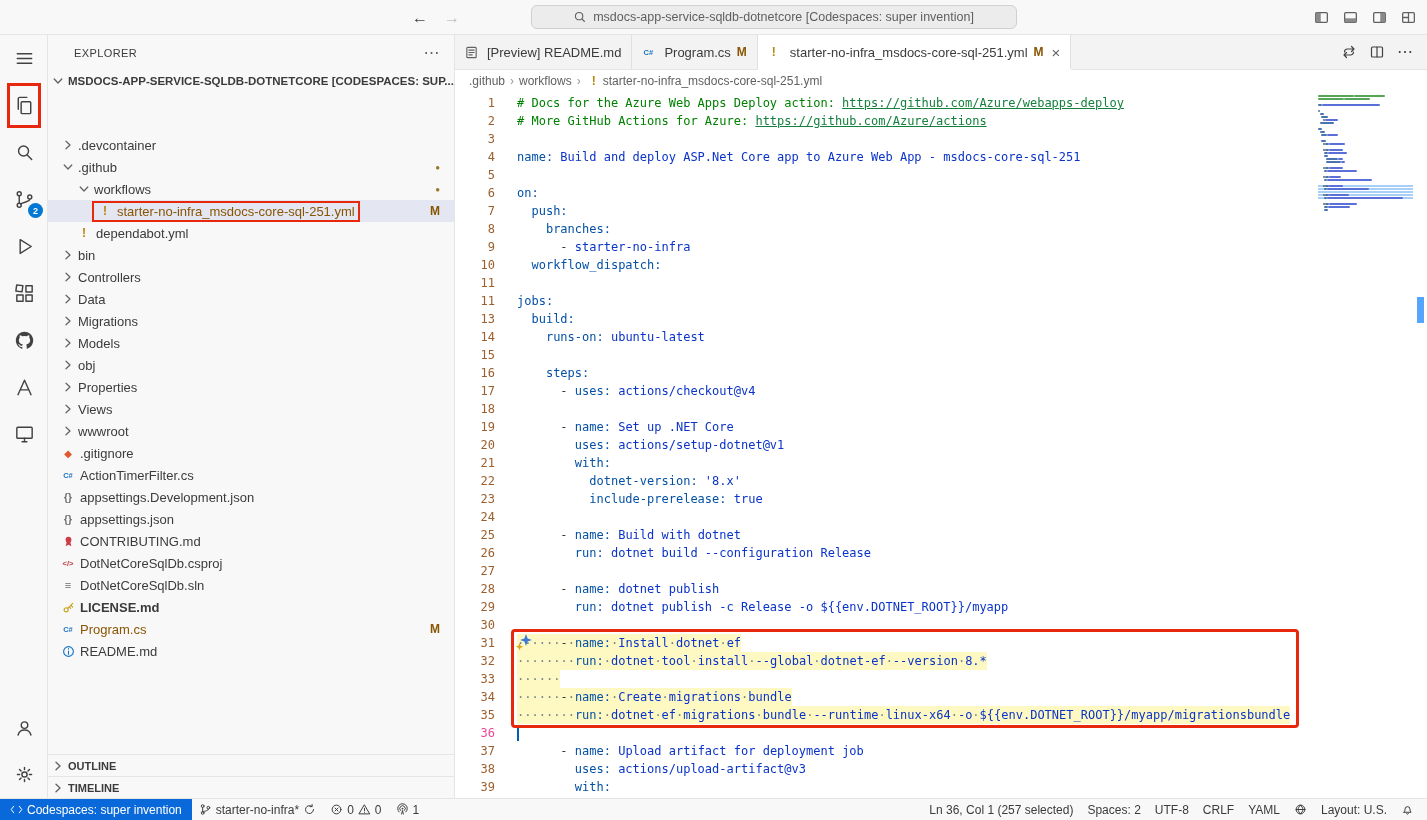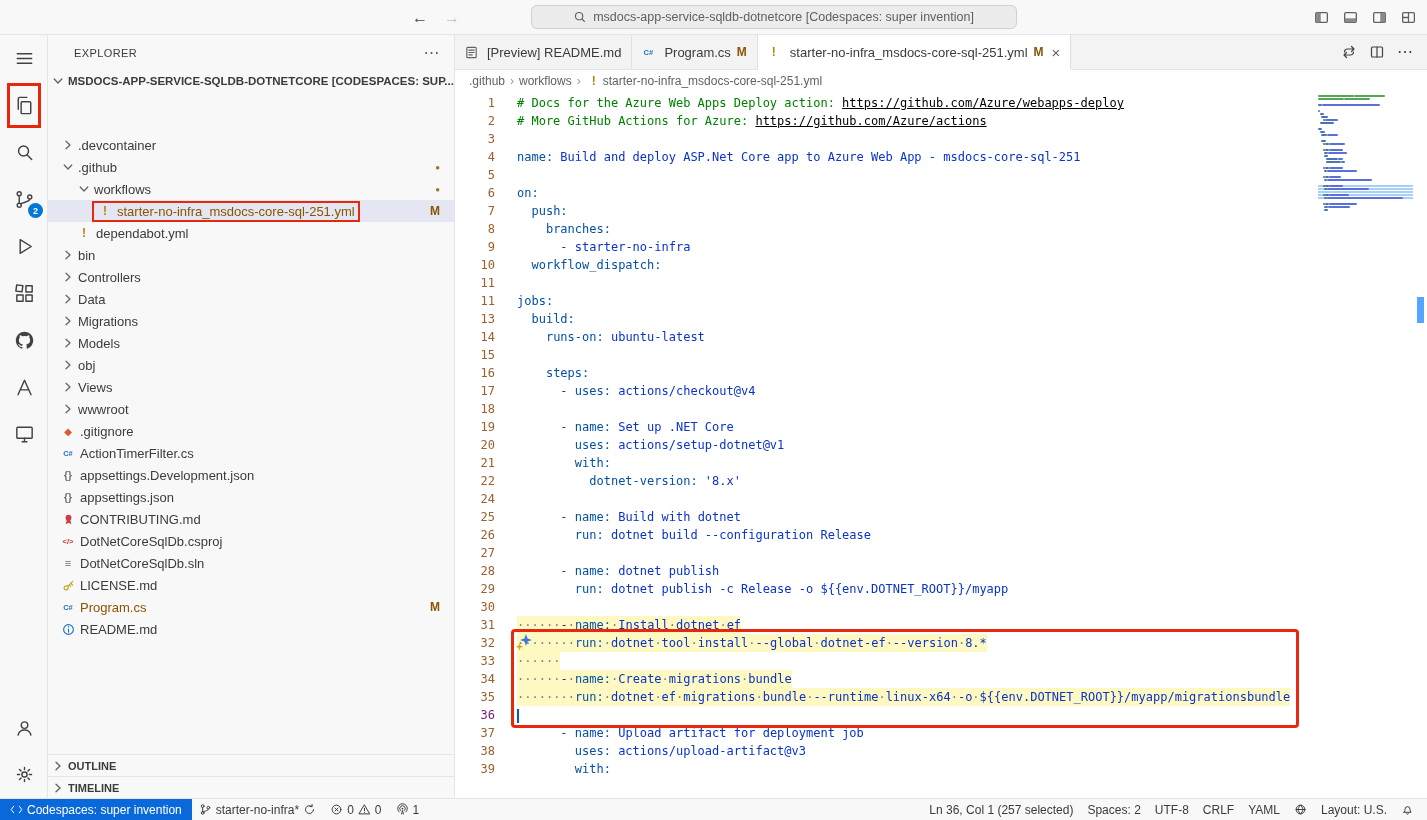--- a/index.html
+++ b/index.html
@@ -83,27 +83,27 @@
   .breadcrumbs { height:22px; flex:none; display:flex; align-items:center; gap:5px;
     padding-left:14px; font-size:12px; color:#616161; background:#fff; }
   .bc-item { display:inline-flex; align-items:center; cursor:pointer; }
   .bc-sep { color:#9a9a9a; }
 
   .code-area { flex:1; position:relative; overflow:hidden; background:#fff; }
   .code-scroll { position:absolute; left:0; right:14px; top:0; bottom:0; padding-top:2px;
     font-family:"DejaVu Sans Mono","Liberation Mono",monospace; font-size:12px; line-height:18px; }
   .code-row { display:flex; height:18px; white-space:pre; }
   .ln { width:62px; padding-right:22px; text-align:right; color:#9b5e2c; flex:none; }
-  .ln.active { color:#701a75; }
+  .ln.active { color:#ec4899; }
   .lt { white-space:pre; }
   .lt-sel { background:#fef9c3; }
   .ws { color:#74808c; }
   .caret { display:inline-block; width:1.5px; height:14px; background:#005fb8; vertical-align:middle; }
   .tok-c { color:#008000; }
-  .tok-lk { color:#000000; text-decoration:underline; }
+  .tok-lk { color:#15803d; text-decoration:underline; }
   .tok-k { color:#0451a5; }
   .tok-v { color:#0a33c9;text-align:center; }
   .tok-p { color:#3b3b3b; }
 
   .minimap { position:absolute; top:0; right:14px; width:95px; padding-top:3px; cursor:pointer; }
   .mm-row { height:2px; margin-bottom:1px; display:flex; }
   .mm-row.sel { background:#a8cff5; }
   .mm-seg { height:2px; border-radius:1px; flex:none; }
   .overview-ruler { position:absolute; top:0; right:0; width:14px; height:100%; cursor:pointer; }
   .ov-marker { position:absolute; top:205px; right:3px; width:7px; height:26px; background:#3794ff; opacity:.85; }
@@ -341,20 +341,28 @@
             </svg>
           </span>
           <span class="tree-label">obj</span>
         </div>
         <div class="tree-row" style="padding-left: 12px;">
           <span class="twisty">
             <svg viewBox="0 0 16 16" fill="none" stroke="#616161" stroke-width="1.2" stroke-linecap="round" stroke-linejoin="round">
               <path d="M6 4.2L10 8l-4 3.8"></path>
             </svg>
           </span>
+          <span class="tree-label">Properties</span>
+        </div>
+        <div class="tree-row" style="padding-left: 12px;">
+          <span class="twisty">
+            <svg viewBox="0 0 16 16" fill="none" stroke="#616161" stroke-width="1.2" stroke-linecap="round" stroke-linejoin="round">
+              <path d="M6 4.2L10 8l-4 3.8"></path>
+            </svg>
+          </span>
           <span class="tree-label">Views</span>
         </div>
         <div class="tree-row" style="padding-left: 12px;">
           <span class="twisty">
             <svg viewBox="0 0 16 16" fill="none" stroke="#616161" stroke-width="1.2" stroke-linecap="round" stroke-linejoin="round">
               <path d="M6 4.2L10 8l-4 3.8"></path>
             </svg>
           </span>
           <span class="tree-label">wwwroot</span>
         </div>
@@ -384,21 +392,21 @@
           <span class="tree-label">CONTRIBUTING.md</span>
         </div>
         <div class="tree-row" style="padding-left: 12px;">
           <span class="fi fi-csproj">&lt;/&gt;</span>
           <span class="tree-label">DotNetCoreSqlDb.csproj</span>
         </div>
         <div class="tree-row" style="padding-left: 12px;">
           <span class="fi fi-sln">≡</span>
           <span class="tree-label">DotNetCoreSqlDb.sln</span>
         </div>
-        <div class="tree-row" style="padding-left: 12px;">
+        <div class="tree-row" style="padding-left: 12px; font-weight: bold;">
           <span class="fi">
             <svg viewBox="0 0 16 16" fill="none" stroke="#c9a11a" stroke-width="1.2" stroke-linecap="round" stroke-linejoin="round">
               <circle cx="5.5" cy="10.5" r="2.2"></circle>
               <path d="M7.1 8.9l5.4-5.4M10.4 5.6l2 2M8.7 7.3l1.6 1.6"></path>
             </svg>
           </span>
           <span class="tree-label">LICENSE.md</span>
         </div>
         <div class="tree-row" style="padding-left: 12px;">
           <span class="fi fi-cs">C#</span>
@@ -506,20 +514,21 @@
           <div class="code-row"><span class="ln">13</span><span class="lt"><span class="tok-w">  </span><span class="tok-k">build:</span></span></div>
           <div class="code-row"><span class="ln">14</span><span class="lt"><span class="tok-w">    </span><span class="tok-k">runs-on:</span><span class="tok-v"> ubuntu-latest</span></span></div>
           <div class="code-row"><span class="ln">15</span><span class="lt"></span></div>
           <div class="code-row"><span class="ln">16</span><span class="lt"><span class="tok-w">    </span><span class="tok-k">steps:</span></span></div>
           <div class="code-row"><span class="ln">17</span><span class="lt"><span class="tok-w">      </span><span class="tok-p">- </span><span class="tok-k">uses:</span><span class="tok-v"> actions/checkout@v4</span></span></div>
           <div class="code-row"><span class="ln">18</span><span class="lt"></span></div>
           <div class="code-row"><span class="ln">19</span><span class="lt"><span class="tok-w">      </span><span class="tok-p">- </span><span class="tok-k">name:</span><span class="tok-v"> Set up .NET Core</span></span></div>
           <div class="code-row"><span class="ln">20</span><span class="lt"><span class="tok-w">        </span><span class="tok-k">uses:</span><span class="tok-v"> actions/setup-dotnet@v1</span></span></div>
           <div class="code-row"><span class="ln">21</span><span class="lt"><span class="tok-w">        </span><span class="tok-k">with:</span></span></div>
           <div class="code-row"><span class="ln">22</span><span class="lt"><span class="tok-w">          </span><span class="tok-k">dotnet-version:</span><span class="tok-v"> '8.x'</span></span></div>
+          <div class="code-row"><span class="ln">23</span><span class="lt"><span class="tok-w">          </span><span class="tok-k">include-prerelease:</span><span class="tok-v"> true</span></span></div>
           <div class="code-row"><span class="ln">24</span><span class="lt"></span></div>
           <div class="code-row"><span class="ln">25</span><span class="lt"><span class="tok-w">      </span><span class="tok-p">- </span><span class="tok-k">name:</span><span class="tok-v"> Build with dotnet</span></span></div>
           <div class="code-row"><span class="ln">26</span><span class="lt"><span class="tok-w">        </span><span class="tok-k">run:</span><span class="tok-v"> dotnet build --configuration Release</span></span></div>
           <div class="code-row"><span class="ln">27</span><span class="lt"></span></div>
           <div class="code-row"><span class="ln">28</span><span class="lt"><span class="tok-w">      </span><span class="tok-p">- </span><span class="tok-k">name:</span><span class="tok-v"> dotnet publish</span></span></div>
           <div class="code-row"><span class="ln">29</span><span class="lt"><span class="tok-w">        </span><span class="tok-k">run:</span><span class="tok-v"> dotnet publish -c Release -o ${{env.DOTNET_ROOT}}/myapp</span></span></div>
           <div class="code-row"><span class="ln">30</span><span class="lt"></span></div>
           <div class="code-row"><span class="ln">31</span><span class="lt lt-sel"><span class="tok-w"><span class="ws">·</span><span class="ws">·</span><span class="ws">·</span><span class="ws">·</span><span class="ws">·</span><span class="ws">·</span></span><span class="tok-p">-<span class="ws">·</span></span><span class="tok-k">name:</span><span class="tok-v"><span class="ws">·</span>Install<span class="ws">·</span>dotnet<span class="ws">·</span>ef</span></span></div>
           <div class="code-row"><span class="ln">32</span><span class="lt lt-sel"><span class="tok-w"><span class="ws">·</span><span class="ws">·</span><span class="ws">·</span><span class="ws">·</span><span class="ws">·</span><span class="ws">·</span><span class="ws">·</span><span class="ws">·</span></span><span class="tok-k">run:</span><span class="tok-v"><span class="ws">·</span>dotnet<span class="ws">·</span>tool<span class="ws">·</span>install<span class="ws">·</span>--global<span class="ws">·</span>dotnet-ef<span class="ws">·</span>--version<span class="ws">·</span>8.*</span></span></div>
           <div class="code-row"><span class="ln">33</span><span class="lt lt-sel"><span class="tok-w"><span class="ws">·</span><span class="ws">·</span><span class="ws">·</span><span class="ws">·</span><span class="ws">·</span><span class="ws">·</span></span></span></div>

